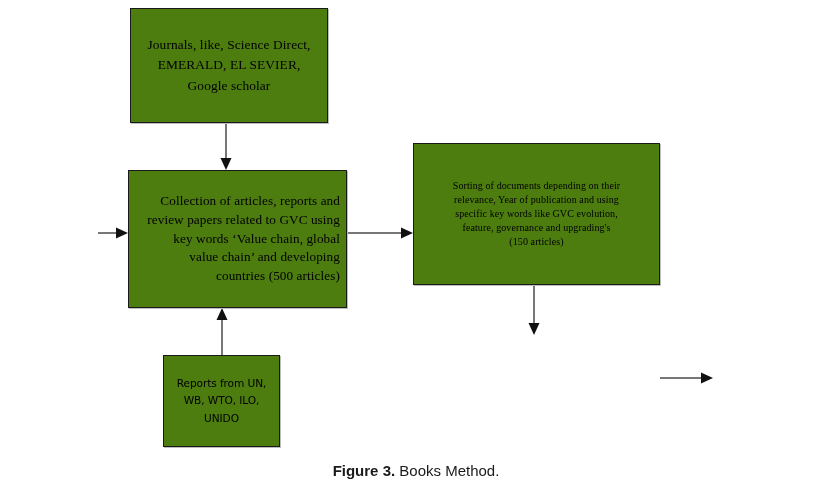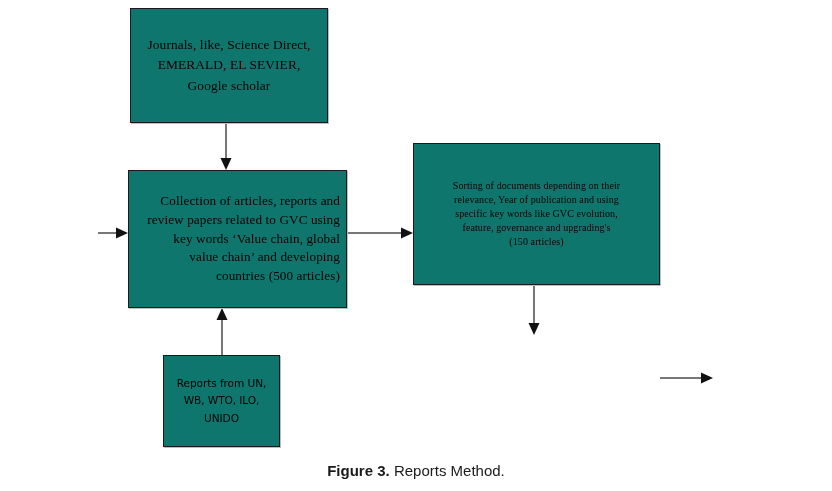--- a/index.html
+++ b/index.html
@@ -24,21 +24,21 @@
     left: 0;
     top: 0;
     width: 832px;
     height: 455px;
   }
   
   .flow-box {
     position: absolute;
     box-sizing: border-box;
     border: 1.3px solid #1a1a1a;
-    background: #0f766e;
+    background: #4d7c0f;
     display: flex;
     align-items: center;
     justify-content: center;
     text-align: center;
     font-family: "Liberation Serif", "DejaVu Serif", serif;
     color: #000000;
     box-shadow: 1px 1px 0 0 #bdbdbd;
   }
   .flow-box .box-text {
     display: block;
@@ -188,16 +188,16 @@
 specific key words like GVC evolution,
 feature, governance and upgrading's
 (150 articles)</span>
     </div>
 
 
 
   </div>
 
   <div id="figure-caption">
-    <span class="caption-label">Figure 3.</span><span>&nbsp;</span><span class="caption-text">Reports Method.</span>
+    <span class="caption-label">Figure 3.</span><span>&nbsp;</span><span class="caption-text">Books Method.</span>
   </div>
 
 </div>
 
 </body></html>

